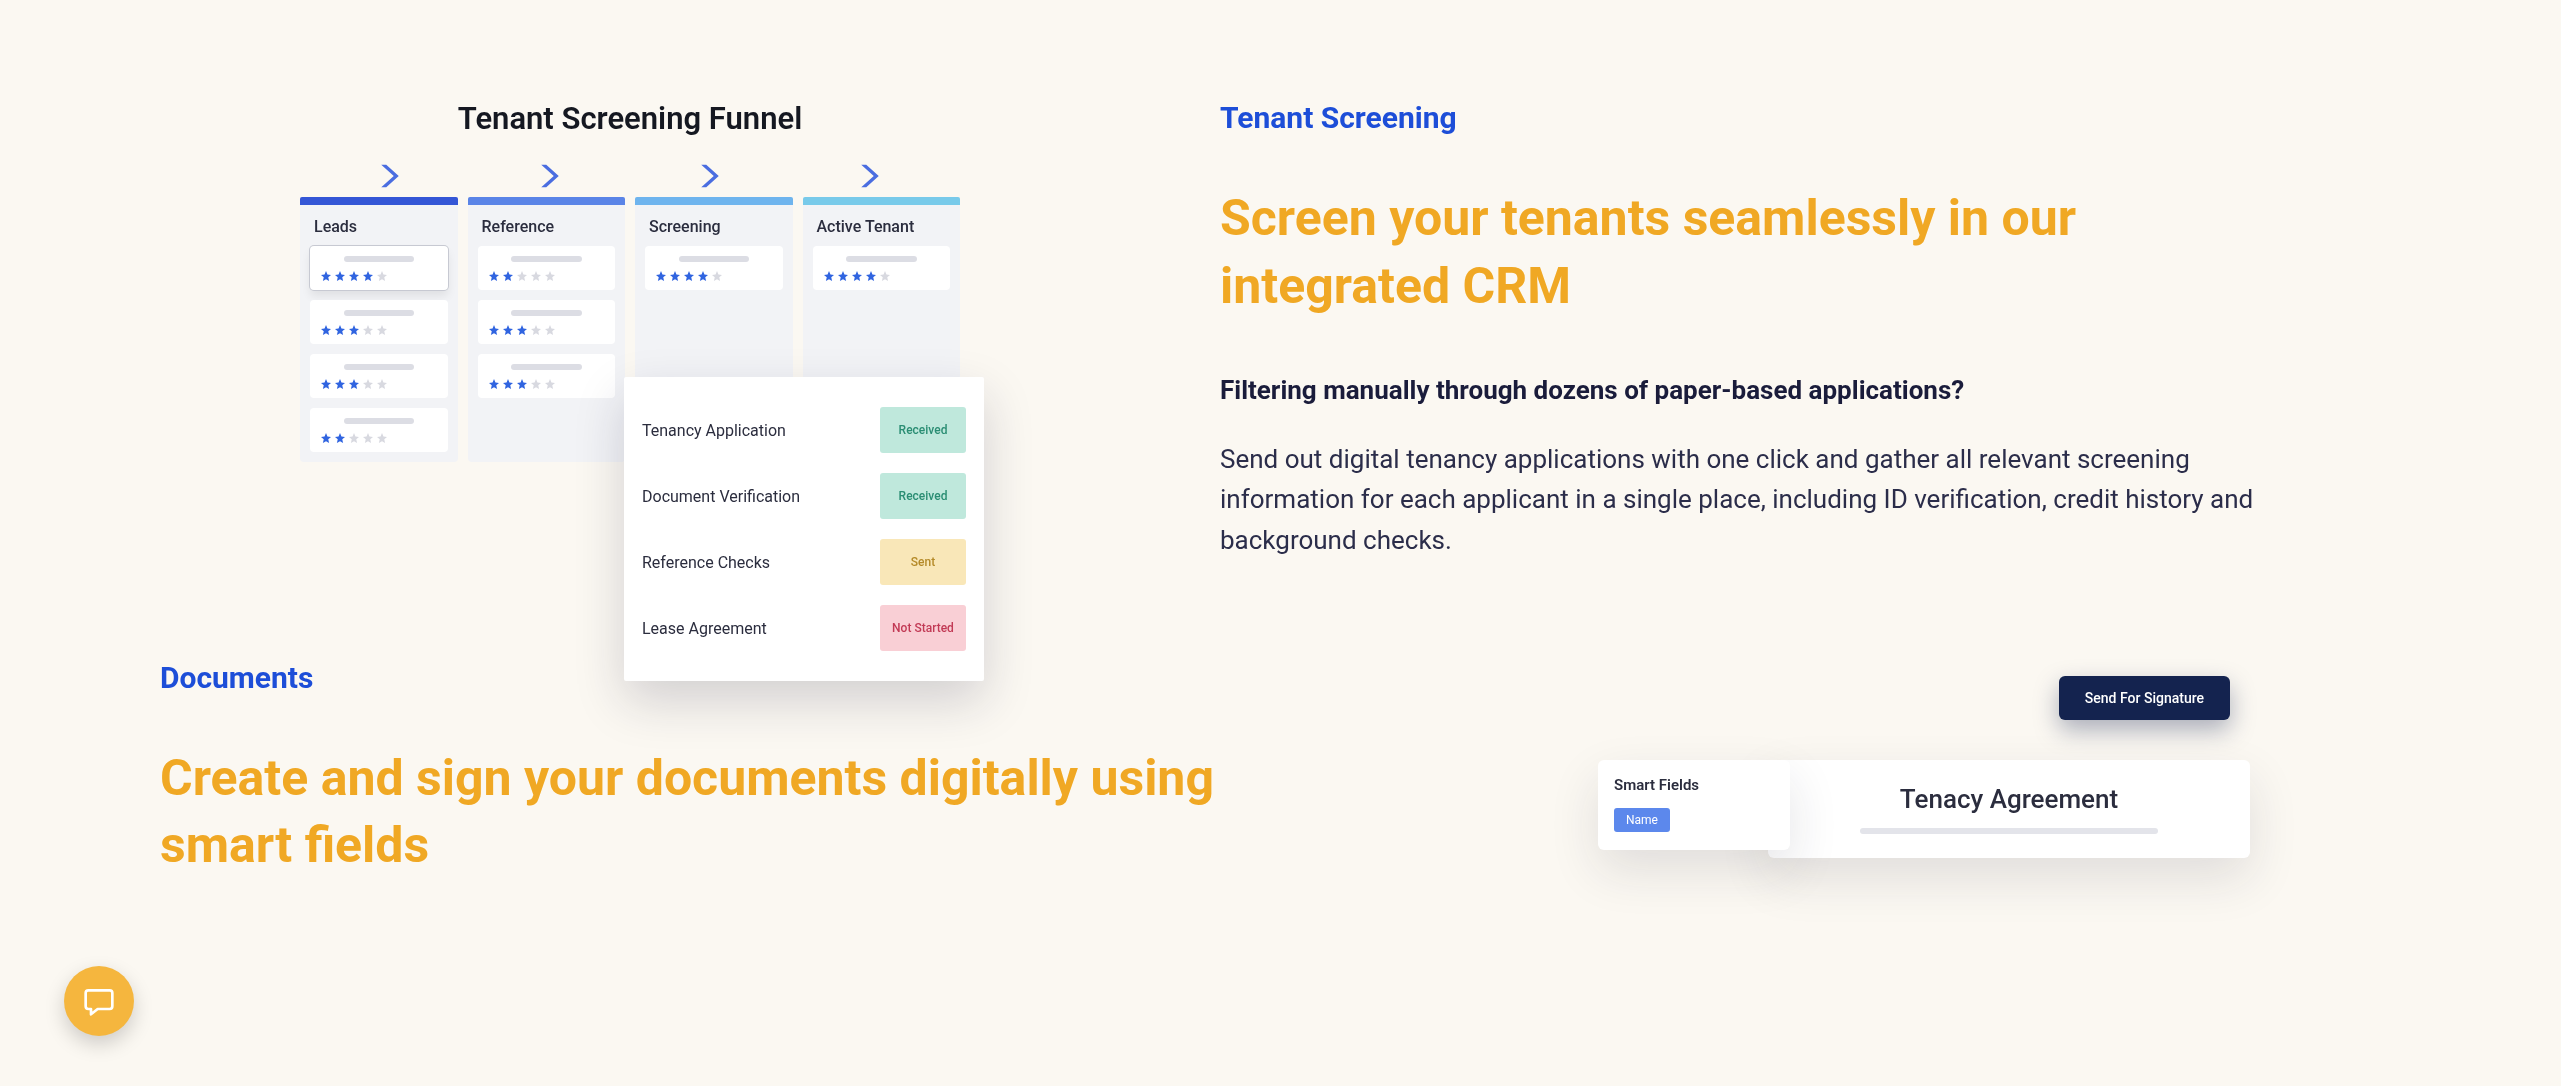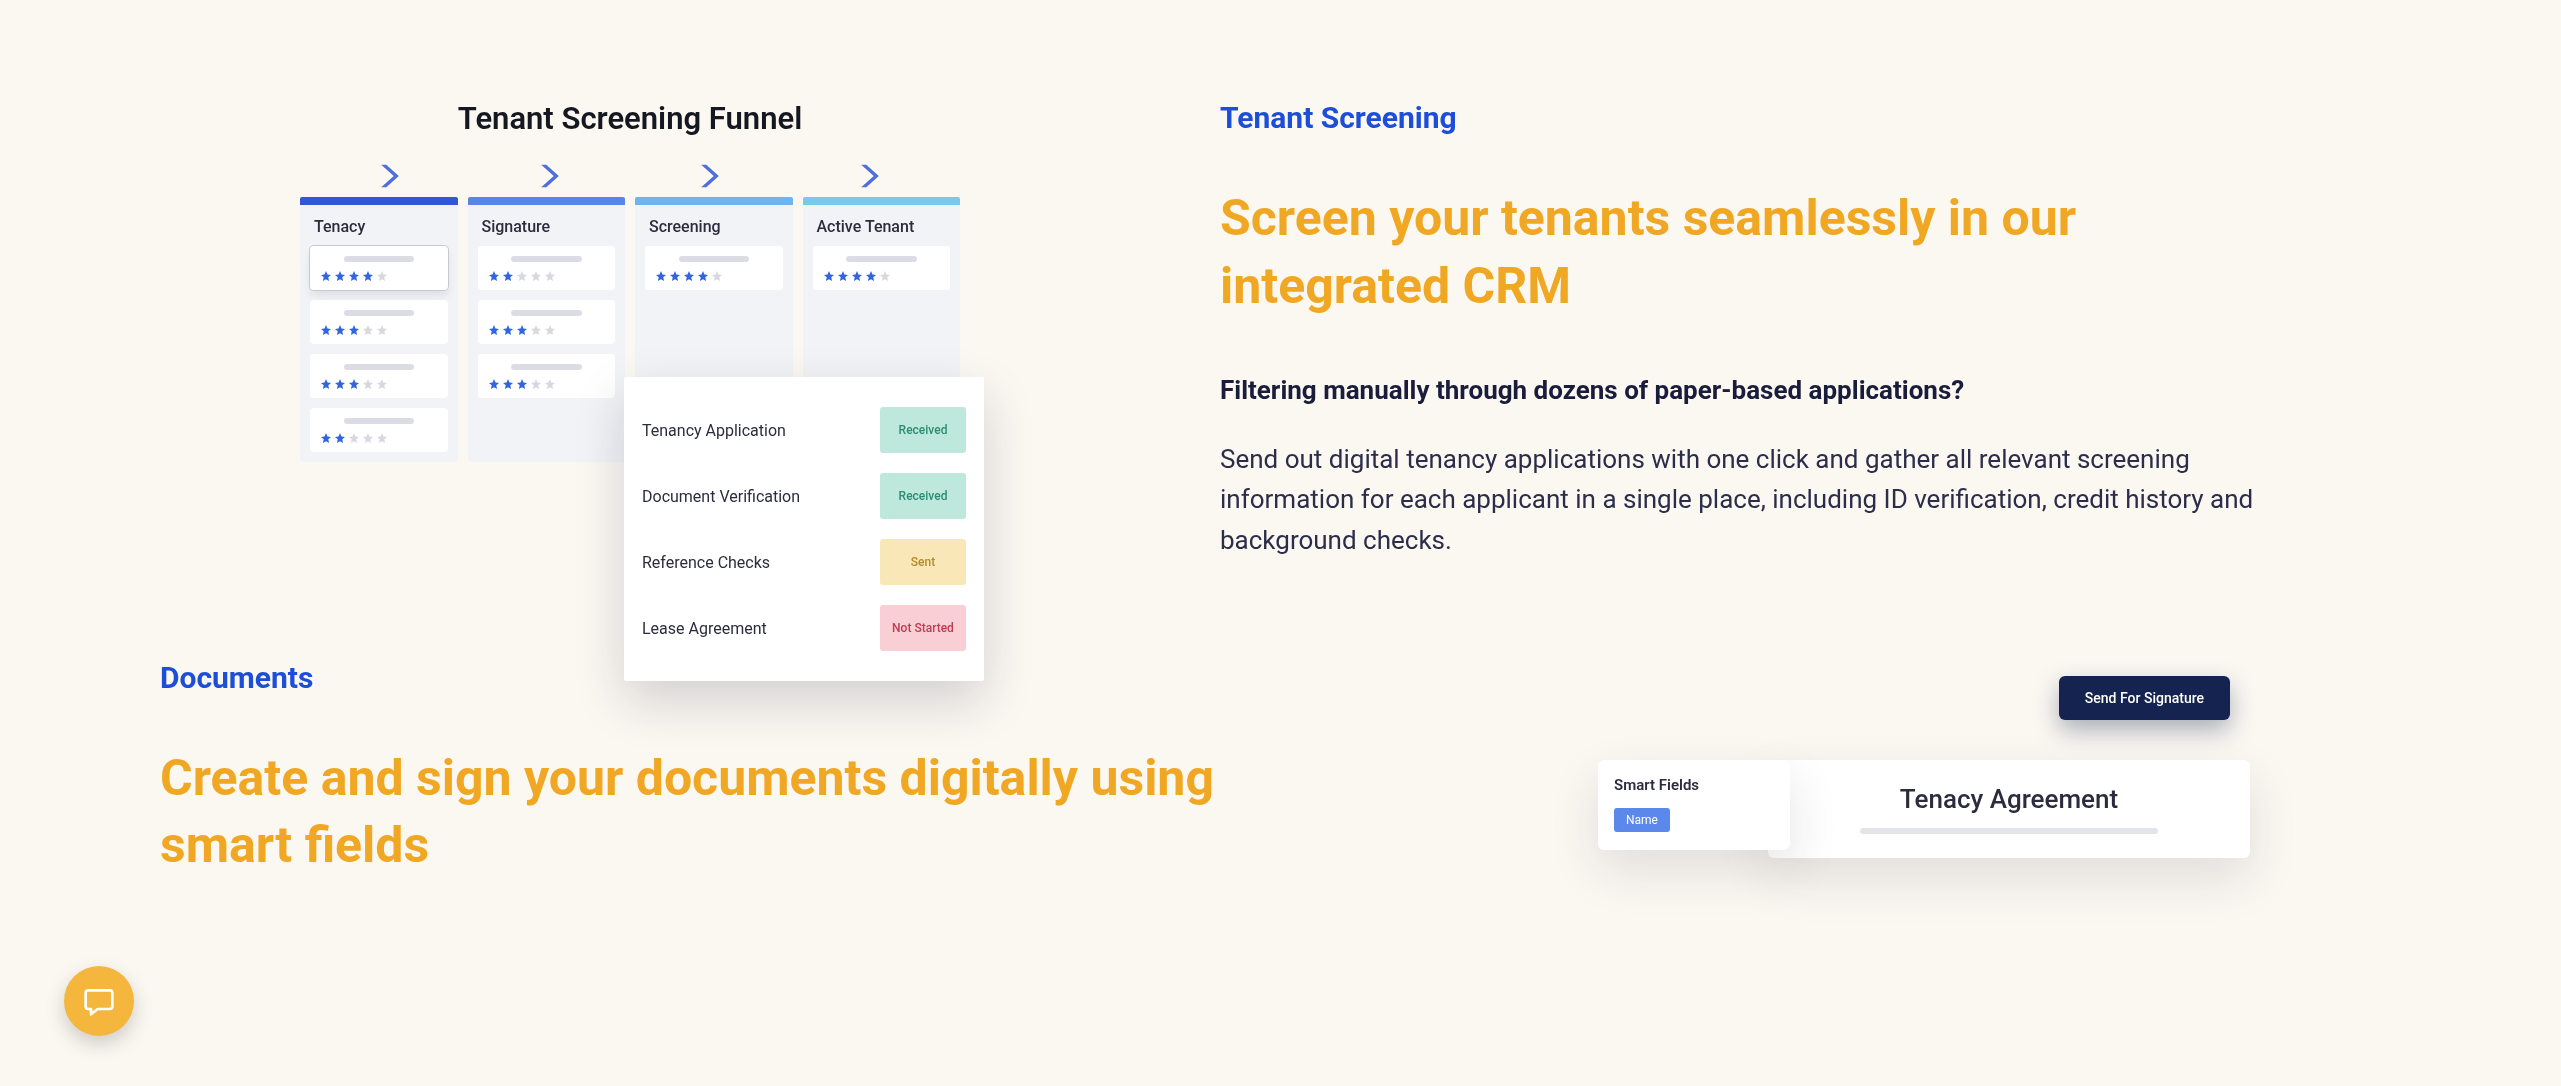--- a/index.html
+++ b/index.html
@@ -216,21 +216,21 @@
         </svg>
       <svg class="chev" viewBox="0 0 24 24">
           <path d="M5 3 L15 12 L5 21 L9 21 L19 12 L9 3 Z" fill="#4a6de0"></path>
         </svg>
     </div>
 
     <div class="funnel-columns" id="funnel-columns">
 
       <div class="funnel-col">
           <div class="funnel-col-bar" style="background: rgb(52, 86, 214);"></div>
-          <div class="funnel-col-label">Tenacy</div>
+          <div class="funnel-col-label">Leads</div>
           <div class="card highlight">
             <div class="card-line"></div>
             <div class="stars">
               <svg class="star filled" viewBox="0 0 24 24">
                 <path d="M12 2l2.9 6.9L22 9.8l-5.5 4.9L18.2 22 12 18.3 5.8 22l1.7-7.3L2 9.8l7.1-.9z"></path>
               </svg>
               <svg class="star filled" viewBox="0 0 24 24">
                 <path d="M12 2l2.9 6.9L22 9.8l-5.5 4.9L18.2 22 12 18.3 5.8 22l1.7-7.3L2 9.8l7.1-.9z"></path>
               </svg>
               <svg class="star filled" viewBox="0 0 24 24">
@@ -300,21 +300,21 @@
                 <path d="M12 2l2.9 6.9L22 9.8l-5.5 4.9L18.2 22 12 18.3 5.8 22l1.7-7.3L2 9.8l7.1-.9z"></path>
               </svg>
               <svg class="star empty" viewBox="0 0 24 24">
                 <path d="M12 2l2.9 6.9L22 9.8l-5.5 4.9L18.2 22 12 18.3 5.8 22l1.7-7.3L2 9.8l7.1-.9z"></path>
               </svg>
             </div>
           </div>
         </div>
         <div class="funnel-col">
           <div class="funnel-col-bar" style="background: rgb(90, 132, 231);"></div>
-          <div class="funnel-col-label">Signature</div>
+          <div class="funnel-col-label">Reference</div>
           <div class="card">
             <div class="card-line"></div>
             <div class="stars">
               <svg class="star filled" viewBox="0 0 24 24">
                 <path d="M12 2l2.9 6.9L22 9.8l-5.5 4.9L18.2 22 12 18.3 5.8 22l1.7-7.3L2 9.8l7.1-.9z"></path>
               </svg>
               <svg class="star filled" viewBox="0 0 24 24">
                 <path d="M12 2l2.9 6.9L22 9.8l-5.5 4.9L18.2 22 12 18.3 5.8 22l1.7-7.3L2 9.8l7.1-.9z"></path>
               </svg>
               <svg class="star empty" viewBox="0 0 24 24">

